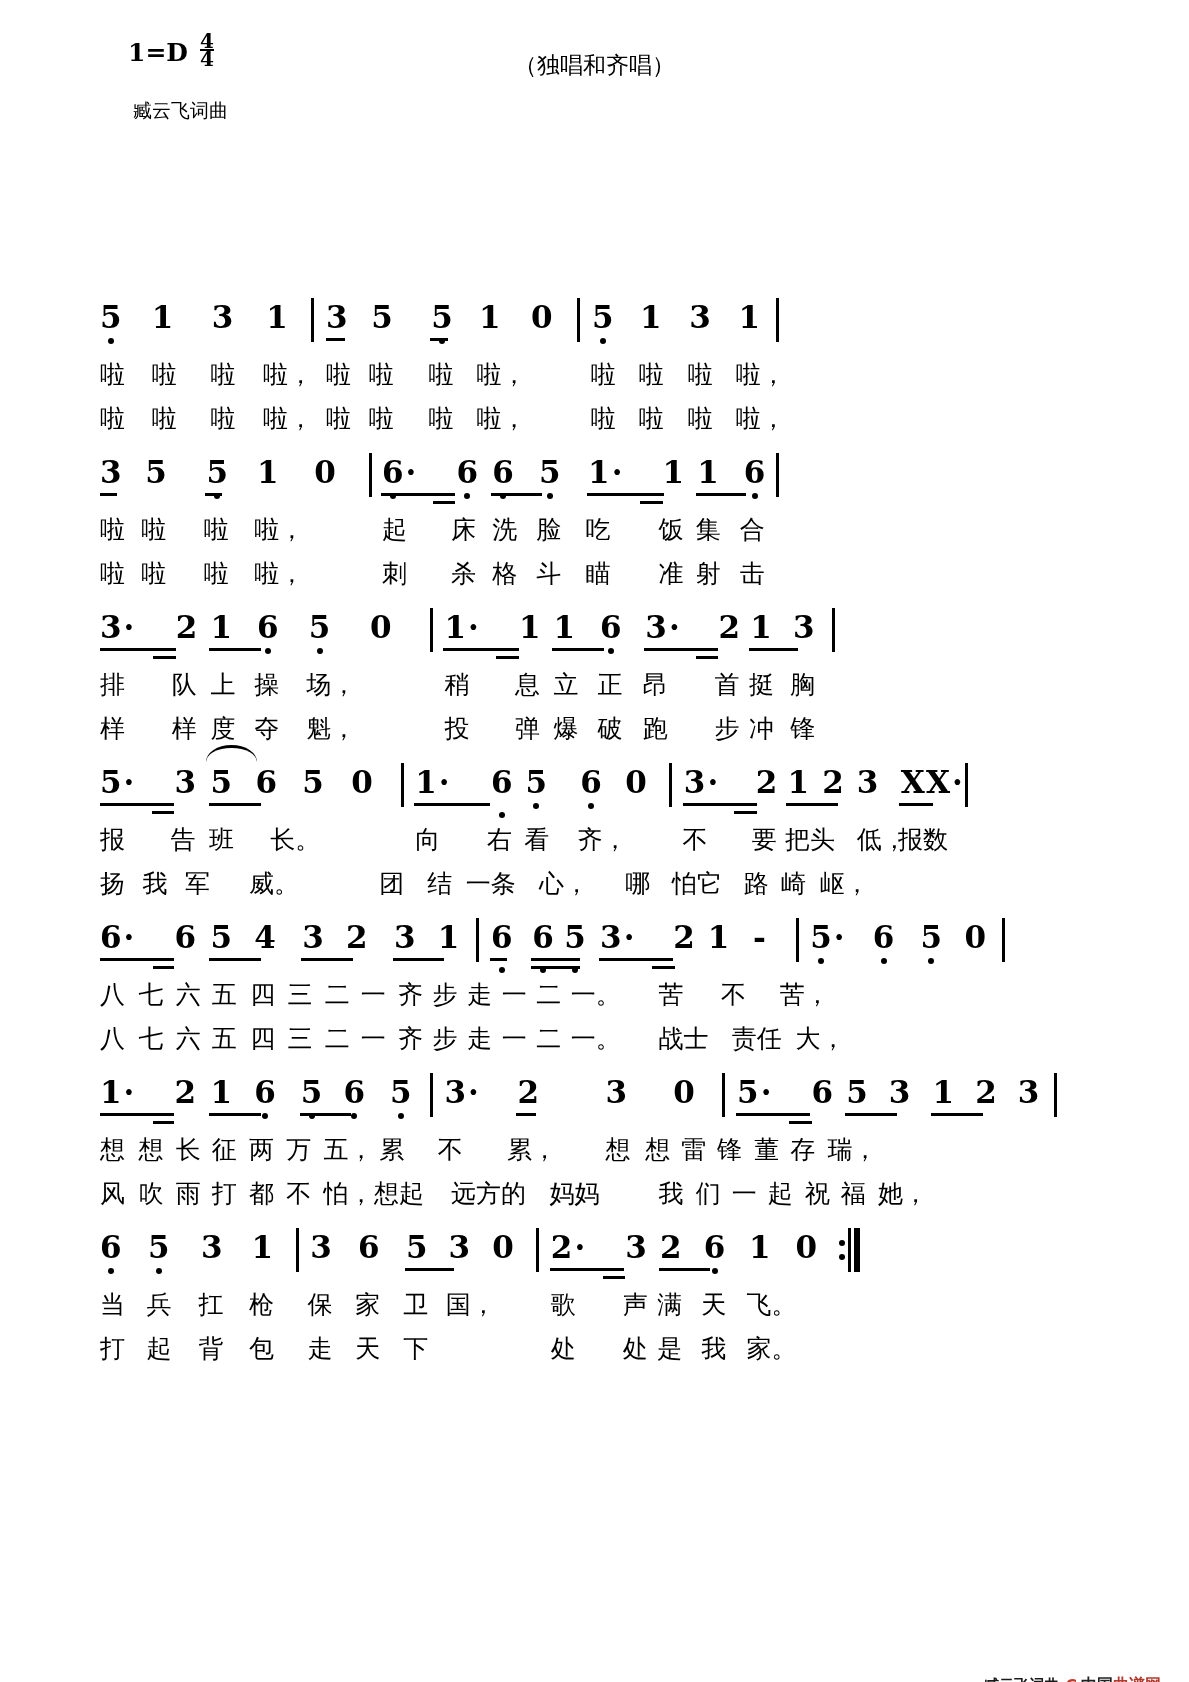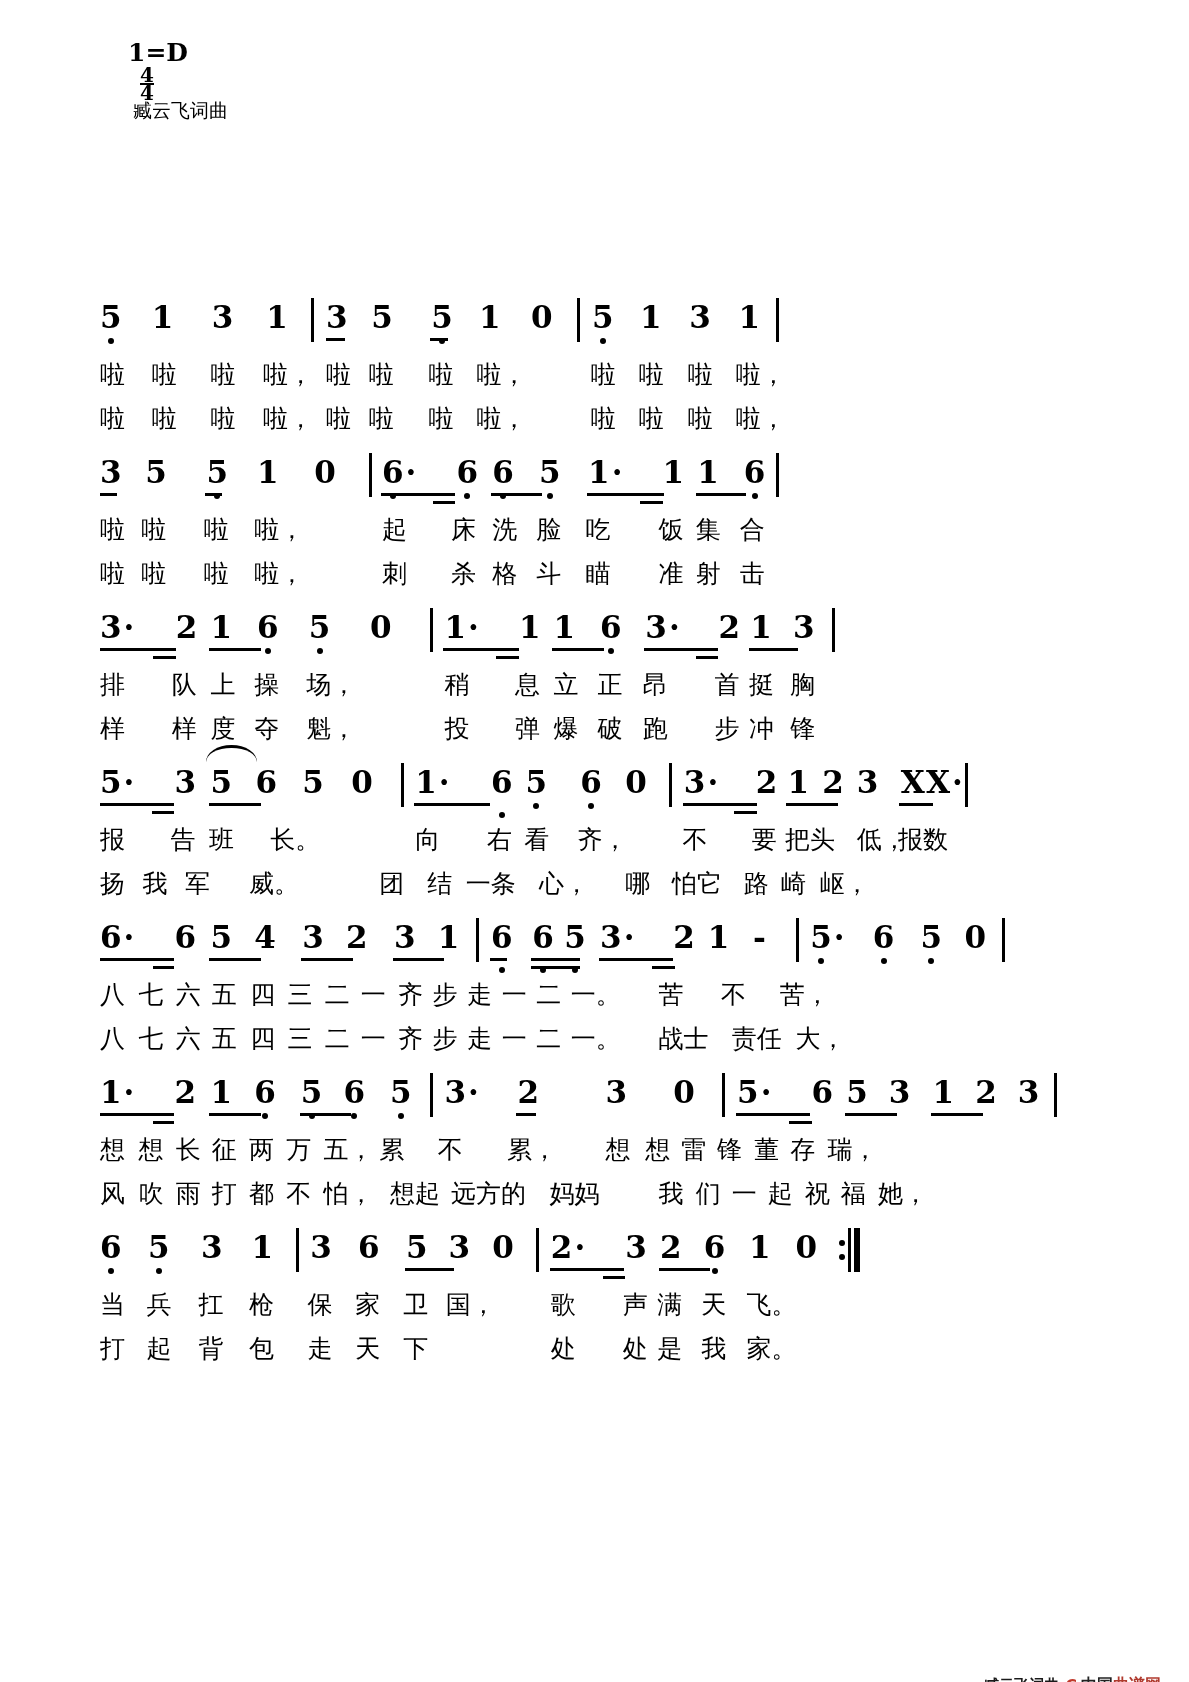--- a/index.html
+++ b/index.html
@@ -31,21 +31,20 @@
     margin-top:28px;
   }
   .keysig{
     position:absolute;
     left:128px; top:8px;
     font-family:"DejaVu Serif","Liberation Serif",serif;
     font-size:25px;
     font-weight:bold;
     display:flex;
     align-items:flex-start;
-    flex-direction:column;
   }
   .keysig .kk{font-size:25px;line-height:34px;}
   .timesig{
     display:inline-block;
     margin-left:12px;
     text-align:center;
     font-size:20px;
     font-weight:bold;
     line-height:15px;
     position:relative;
@@ -208,20 +207,21 @@
 
 
   <div class="hdr">
     <div class="keysig">
       <span class="kk">1=D</span>
       <span class="timesig">
         <span class="num">4</span>
         <span class="den">4</span>
       </span>
     </div>
+    <div class="subtitle">（独唱和齐唱）</div>
     <div class="tempo">臧云飞词曲</div>
   </div>
 
   <div class="systems" id="systems">
       <div class="system">
         <div class="noterow">
           <div class="note" style="left: 0px;"><span class="gl lowdot">5</span></div>
           <div class="note" style="left: 51.87px;"><span class="gl">1</span></div>
           <div class="note" style="left: 111.72px;"><span class="gl">3</span></div>
           <div class="note" style="left: 166.25px;"><span class="gl">1</span></div>
@@ -574,21 +574,21 @@
           <span class="syl" style="left: 727.51px;">瑞，</span>
         </div>
         <div class="lyricrow second">
           <span class="syl" style="left: 0px;">风</span>
           <span class="syl" style="left: 38.57px;">吹</span>
           <span class="syl" style="left: 75.81px;">雨</span>
           <span class="syl" style="left: 111.72px;">打</span>
           <span class="syl" style="left: 148.96px;">都</span>
           <span class="syl" style="left: 186.2px;">不</span>
           <span class="syl" style="left: 223.44px;">怕，</span>
-          <span class="syl" style="left: 290px;">想起</span>
+          <span class="syl" style="left: 274px;">想起</span>
           <span class="syl" style="left: 351.12px;">远方的</span>
           <span class="syl" style="left: 449.54px;">妈妈</span>
           <span class="syl" style="left: 558.6px;">我</span>
           <span class="syl" style="left: 595.84px;">们</span>
           <span class="syl" style="left: 631.75px;">一</span>
           <span class="syl" style="left: 667.66px;">起</span>
           <span class="syl" style="left: 704.9px;">祝</span>
           <span class="syl" style="left: 740.81px;">福</span>
           <span class="syl" style="left: 778.05px;">她，</span>
         </div>

